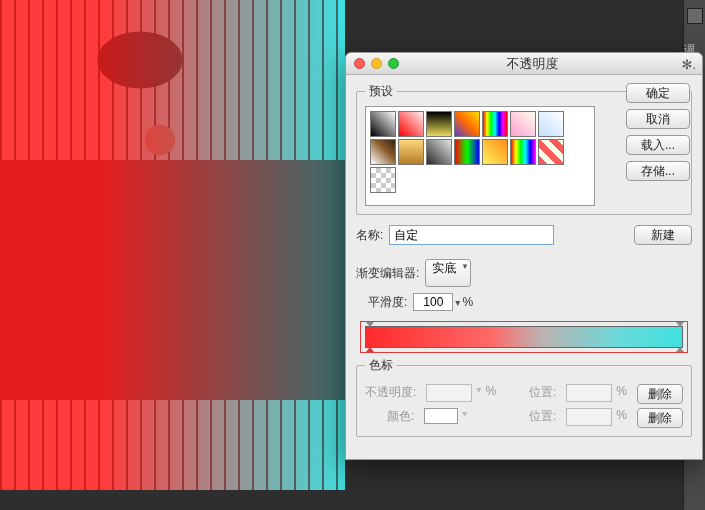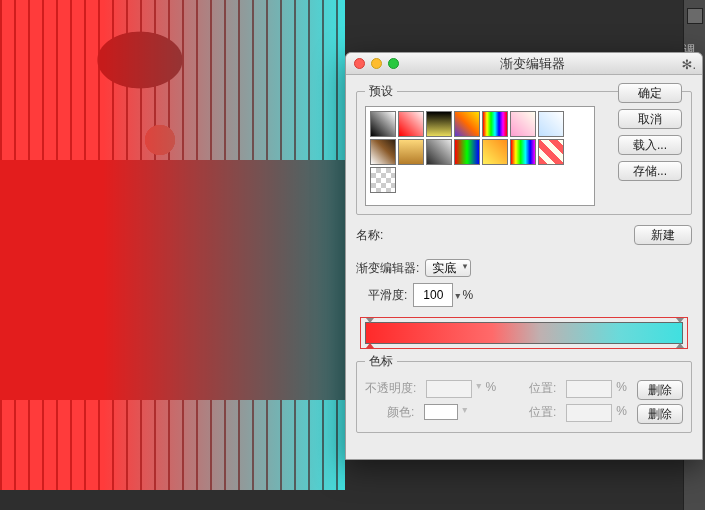--- a/index.html
+++ b/index.html
@@ -80,21 +80,21 @@
 .g7  { background: linear-gradient(45deg,#c0e0ff,#fff); }
 .g8  { background: linear-gradient(45deg,#fff 0,#8a5a2a 60%,#321); }
 .g9  { background: linear-gradient(#fcd77a,#b57d2a); }
 .g10 { background: linear-gradient(45deg,#2a2a2a,#e5e5e5); }
 .g11 { background: linear-gradient(90deg,#ff0000,#00ff00,#0000ff); }
 .g12 { background: linear-gradient(45deg,#ffef5a,#ff8f1a); }
 .g13 { background: linear-gradient(90deg,#ff0000,#ffff00,#00ff00,#00ffff,#0000ff,#ff00ff); }
 .g14 { background: repeating-linear-gradient(45deg,#ff5a5a 0 6px,#ffe 6px 12px); }
 .g15 { background: repeating-conic-gradient(#ccc 0 25%, #fff 0 50%); background-size: 10px 10px; }
 .right-buttons {
-  position: absolute; right: 20px; top: 8px;
+  position: absolute; right: 12px; top: 8px;
   display: flex; flex-direction: column; gap: 6px;
   width: 64px;
 }
 .btn {
   height: 20px;
   background: linear-gradient(#fdfdfd,#e3e3e3);
   border: 1px solid #9a9a9a;
   border-radius: 4px;
   font-size: 12px; color: #222;
   cursor: pointer;
@@ -103,28 +103,28 @@
 .btn.wide { width: 58px; height: 20px; }
 .lbl { color: #333; margin-right: 6px; }
 .name-input {
   flex: 1; height: 20px;
   border: 1px solid #7aa7d6;
   background: #fff;
   padding: 0 4px;
   font-size: 12px;
 }
 .select-ctl {
-  height: 18px; padding: 0 14px 0 6px;
+  height: 28px; padding: 0 14px 0 6px;
   border: 1px solid #9a9a9a; border-radius: 3px;
   background: linear-gradient(#fff,#e6e6e6);
   font-size: 12px;
   position: relative;
 }
 .select-ctl::after { content:"▾"; position:absolute; right:3px; top:1px; font-size:9px; color:#555; }
-.num-input { width: 40px; height: 24px; border: 1px solid #9a9a9a; background: #fff; text-align: center; font-size: 12px; }
+.num-input { width: 40px; height: 18px; border: 1px solid #9a9a9a; background: #fff; text-align: center; font-size: 12px; }
 .gradient-bar-wrap {
   position: relative;
   margin: 10px 4px 0 4px;
   border: 1px solid #e03a3a;
   padding: 4px;
 }
 .gradient-bar {
   height: 22px;
   background: linear-gradient(90deg, #ff2a2a 0%, #ff6a6a 40%, #c0b0b0 55%, #6adada 80%, #40e0e0 100%);
   border: 1px solid #666;
@@ -170,21 +170,21 @@
   <div class="side-label">调整</div>
 </div>
 
 <div class="dialog">
   <div class="titlebar">
     <div class="traffic">
       <span class="tl-close"></span>
       <span class="tl-min"></span>
       <span class="tl-max"></span>
     </div>
-    <div class="title">渐变编辑器</div>
+    <div class="title">不透明度</div>
   </div>
 
   <div class="body">
     <div class="right-buttons">
       <div class="btn">确定</div>
       <div class="btn">取消</div>
       <div class="btn">载入...</div>
       <div class="btn">存储...</div>
     </div>
 
@@ -207,20 +207,21 @@
           <div class="swatch g12"></div>
           <div class="swatch g13"></div>
           <div class="swatch g14"></div>
           <div class="swatch g15"></div>
         </div>
       </div>
     </fieldset>
 
     <div class="row" style="margin-top:10px;">
       <span class="lbl">名称:</span>
+      <input class="name-input" style="max-width: 184px;" value="自定">
       <div style="flex:1;"></div>
       <div class="btn wide" style="width:58px;">新建</div>
     </div>
 
     <div class="row" style="margin-top:14px;">
       <span class="lbl">渐变编辑器:</span>
       <div class="select-ctl">
         <span>实底</span>
       </div>
     </div>

